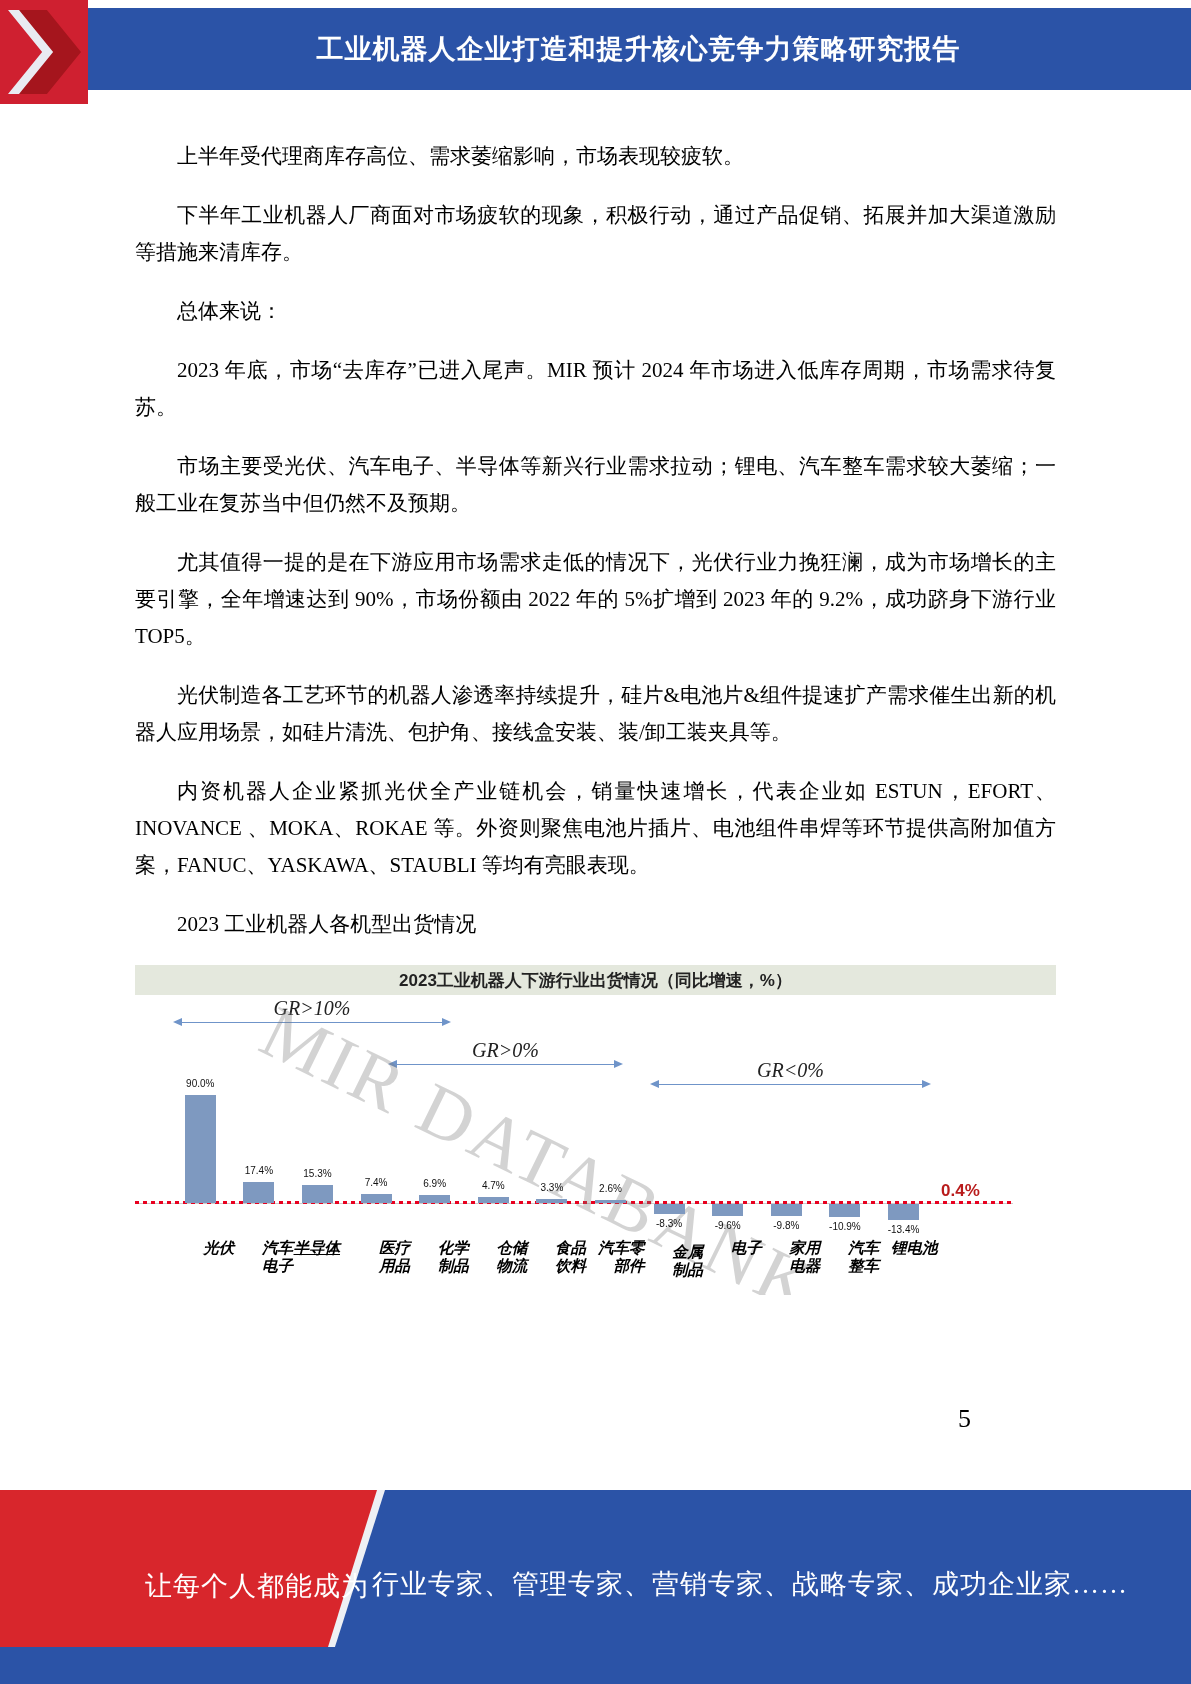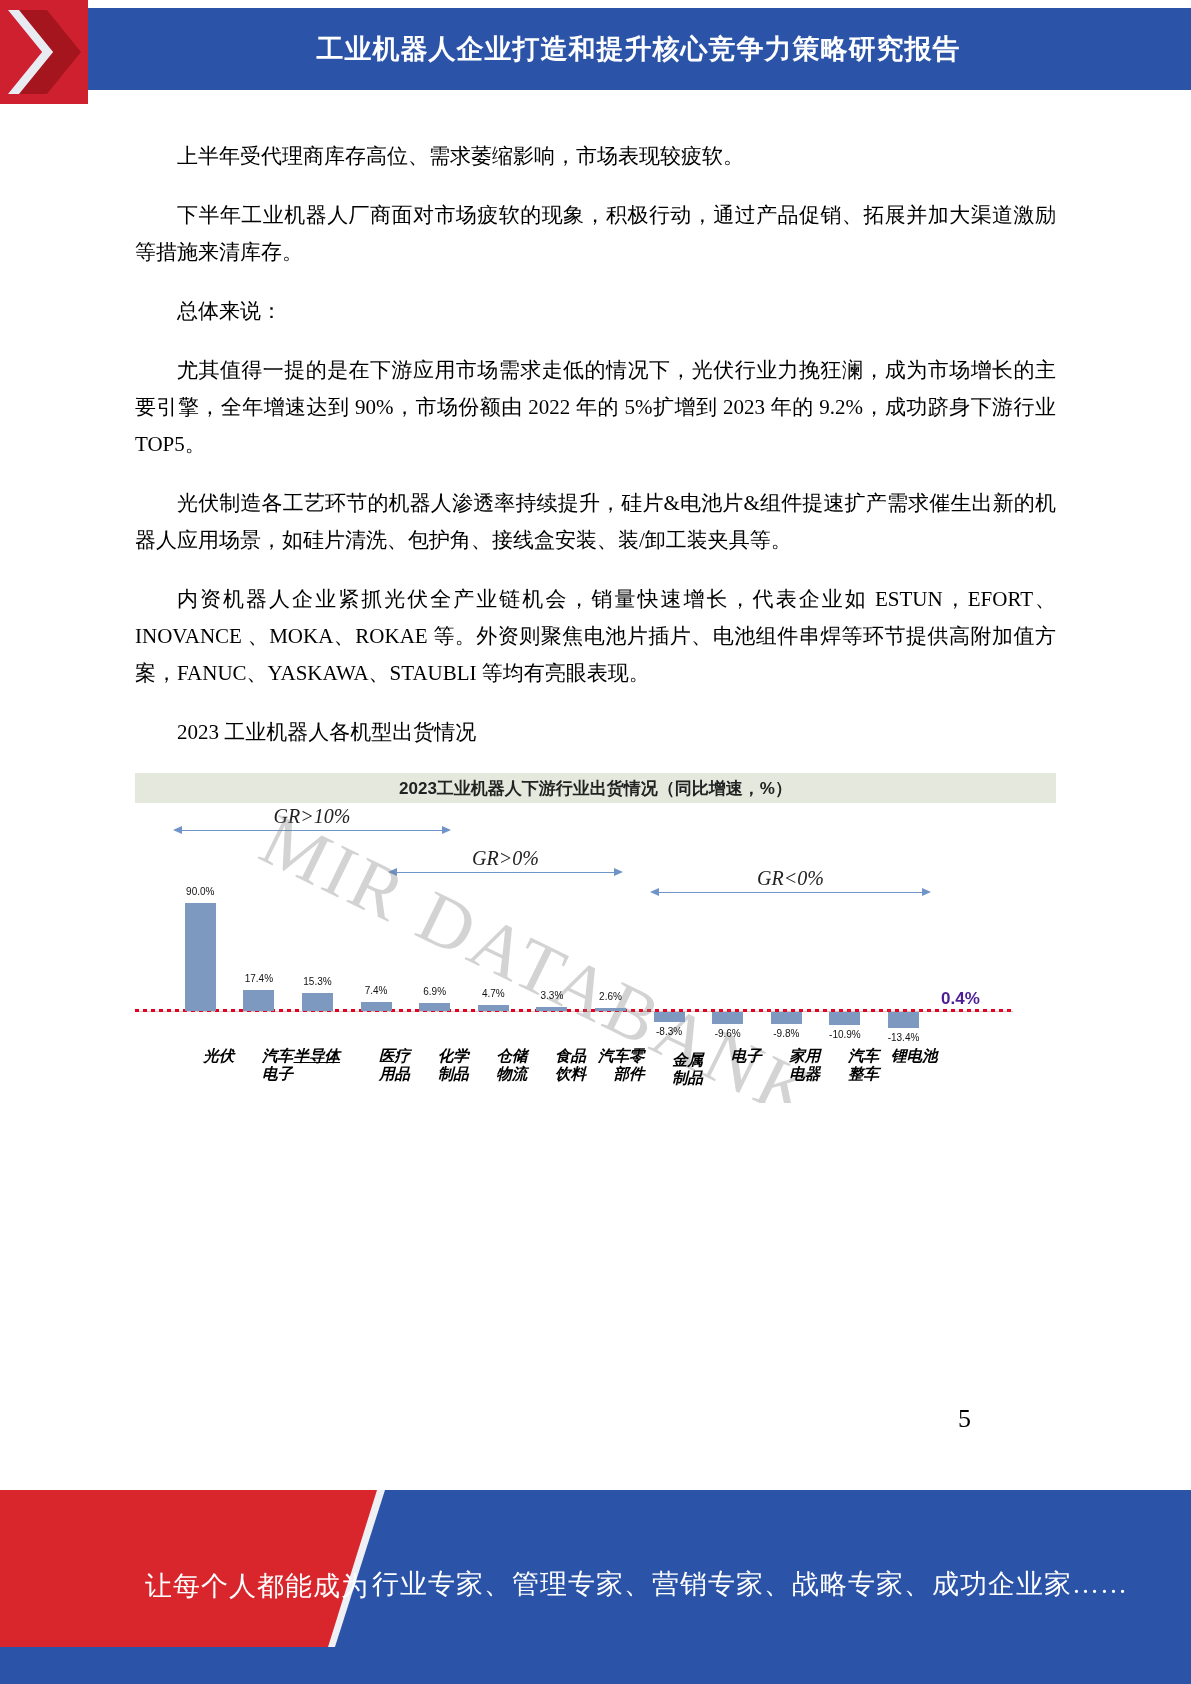--- a/index.html
+++ b/index.html
@@ -61,21 +61,21 @@
   .axis-line {
     position: absolute; left: 0; top: 208px; width: 878px; height: 1px;
     background: #cccccc;
   }
   .ref-line {
     position: absolute; left: 0; top: 206px; width: 878px; height: 3px;
     background-image: repeating-linear-gradient(to right, #e8001f 0 4px, transparent 4px 8px);
   }
   .ref-label {
     position: absolute; left: 806px; top: 186px;
-    color: #4c1d95; font-weight: bold; font-size: 17px;
+    color: #b91c1c; font-weight: bold; font-size: 17px;
   }
 
   .bar { position: absolute; background: #7e99c0; }
   .val-label {
     position: absolute; font-size: 10px; color: #111111; text-align: center;
   }
   .cat-label {
     position: absolute; font-size: 15.5px; font-weight: bold; font-style: italic;
     color: #000000; text-align: right; white-space: pre-line; line-height: 18px;
   }
@@ -151,20 +151,22 @@
     <div class="corner">
       <div class="chev chev-light"></div>
       <div class="chev chev-dark"></div>
     </div>
   </div>
 
   <div class="body">
     <p>上半年受代理商库存高位、需求萎缩影响，市场表现较疲软。</p>
     <p>下半年工业机器人厂商面对市场疲软的现象，积极行动，通过产品促销、拓展并加大渠道激励等措施来清库存。</p>
     <p>总体来说：</p>
+    <p>2023 年底，市场“去库存”已进入尾声。MIR 预计 2024 年市场进入低库存周期，市场需求待复苏。</p>
+    <p>市场主要受光伏、汽车电子、半导体等新兴行业需求拉动；锂电、汽车整车需求较大萎缩；一般工业在复苏当中但仍然不及预期。</p>
     <p>尤其值得一提的是在下游应用市场需求走低的情况下，光伏行业力挽狂澜，成为市场增长的主要引擎，全年增速达到 90%，市场份额由 2022 年的 5%扩增到 2023 年的 9.2%，成功跻身下游行业 TOP5。</p>
     <p>光伏制造各工艺环节的机器人渗透率持续提升，硅片&amp;电池片&amp;组件提速扩产需求催生出新的机器人应用场景，如硅片清洗、包护角、接线盒安装、装/卸工装夹具等。</p>
     <p>内资机器人企业紧抓光伏全产业链机会，销量快速增长，代表企业如 ESTUN，EFORT、INOVANCE 、MOKA、ROKAE 等。外资则聚焦电池片插片、电池组件串焊等环节提供高附加值方案，FANUC、YASKAWA、STAUBLI 等均有亮眼表现。</p>
     <p>2023 工业机器人各机型出货情况</p>
   </div>
 
   <div class="chart">
     <div class="chart-title-bar">
       <span class="chart-title">2023工业机器人下游行业出货情况（同比增速，%）</span>
     </div>

